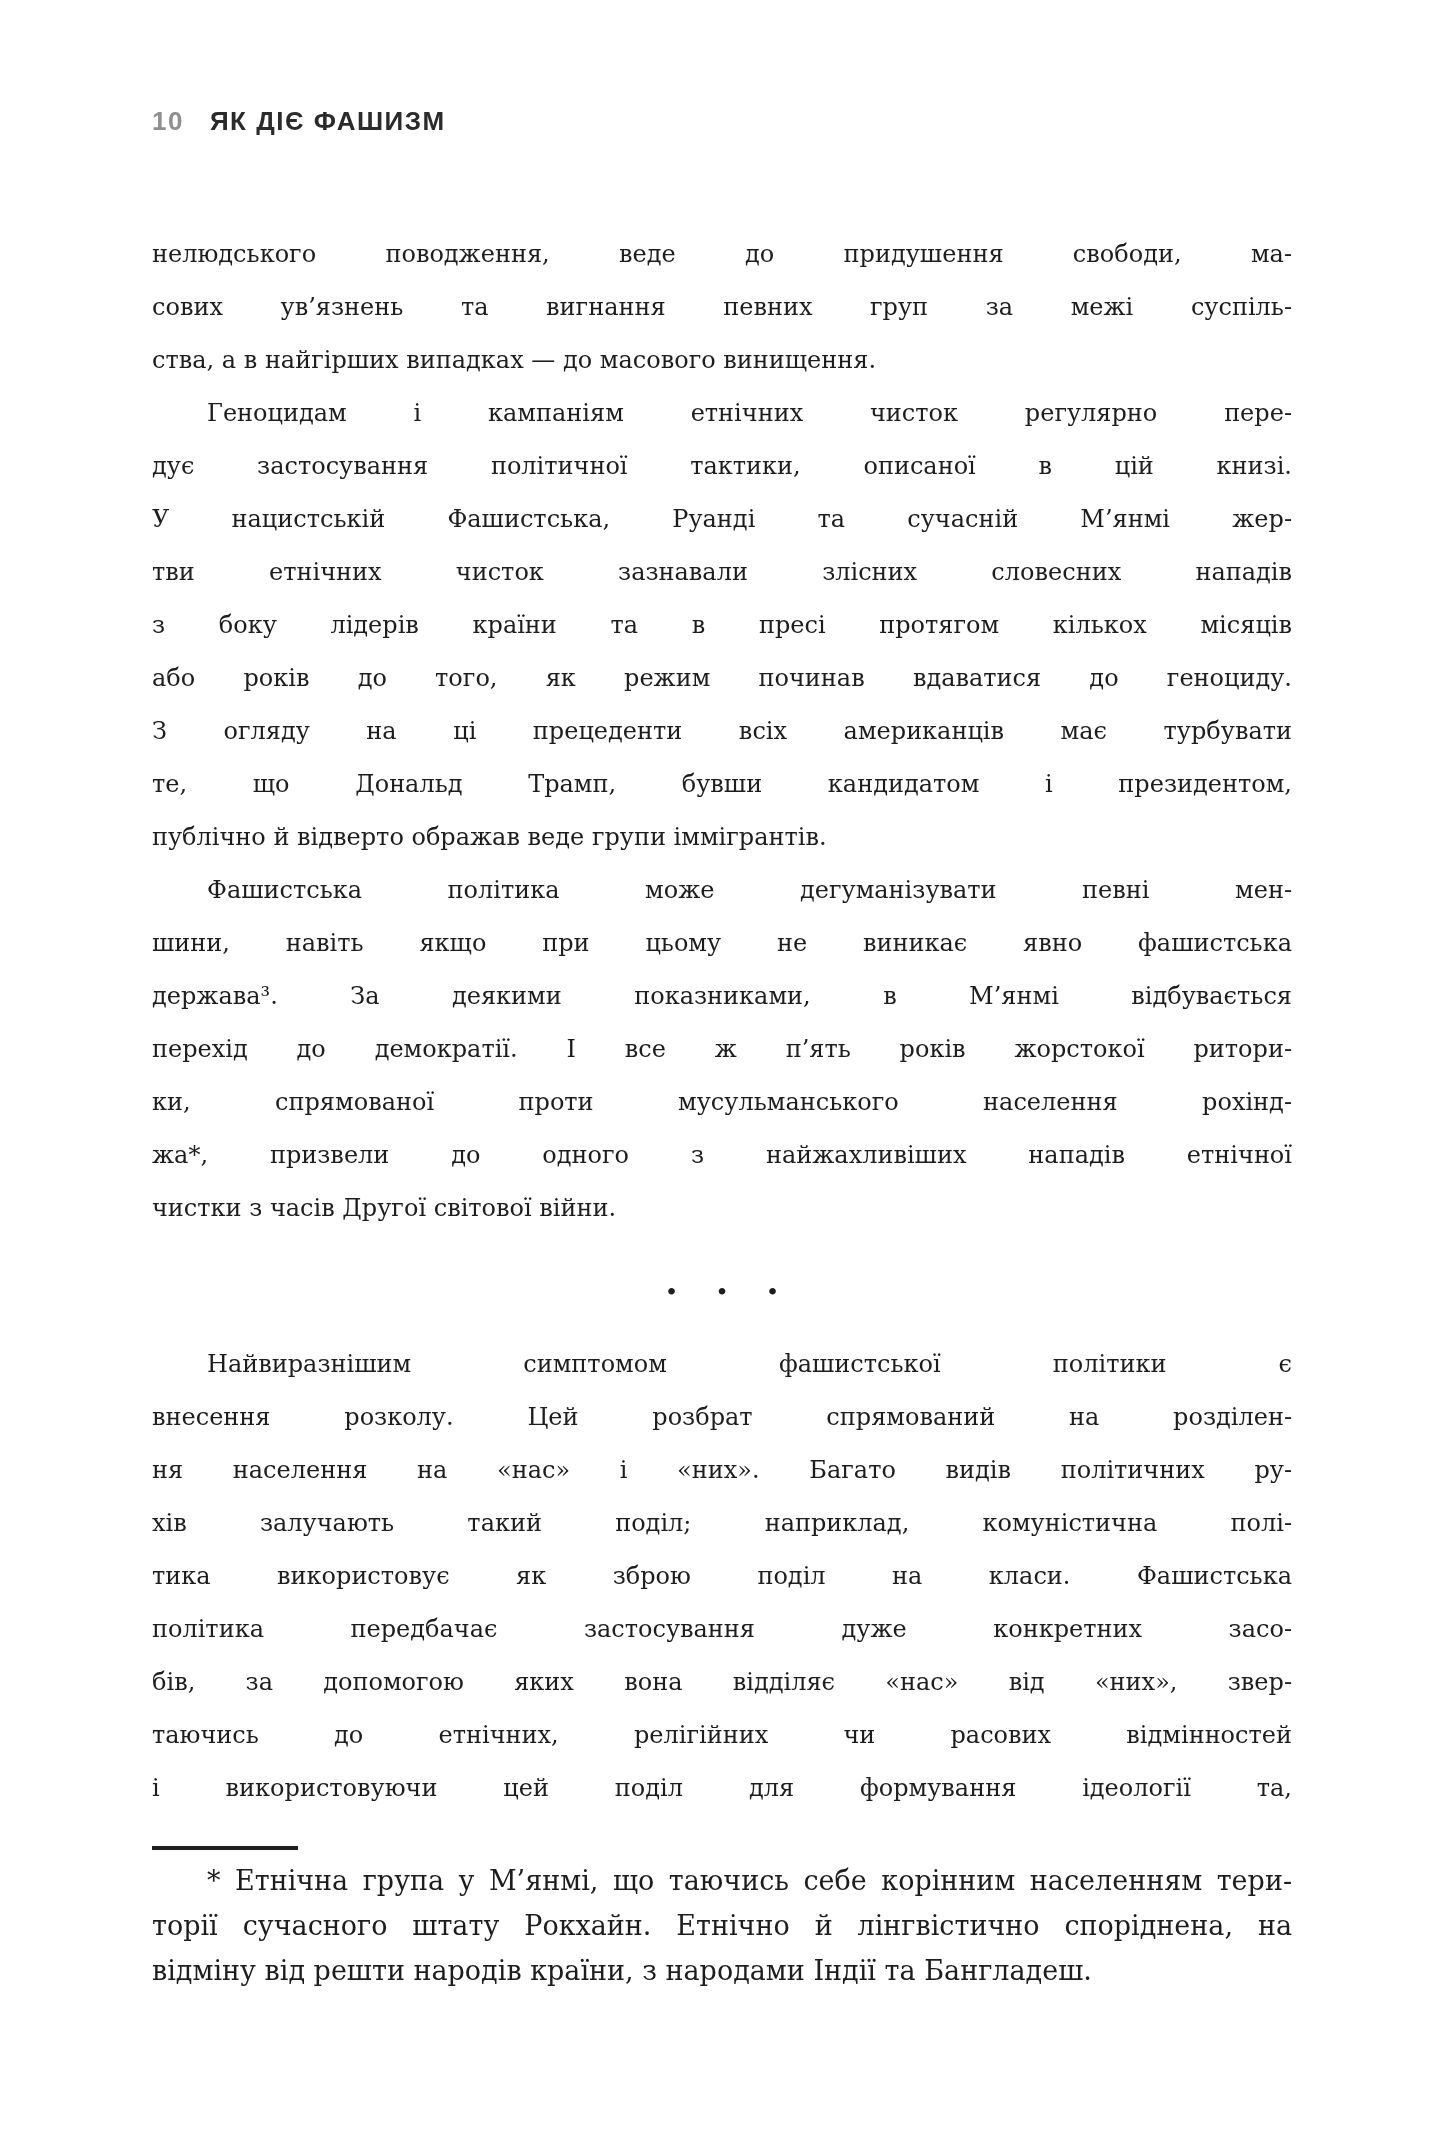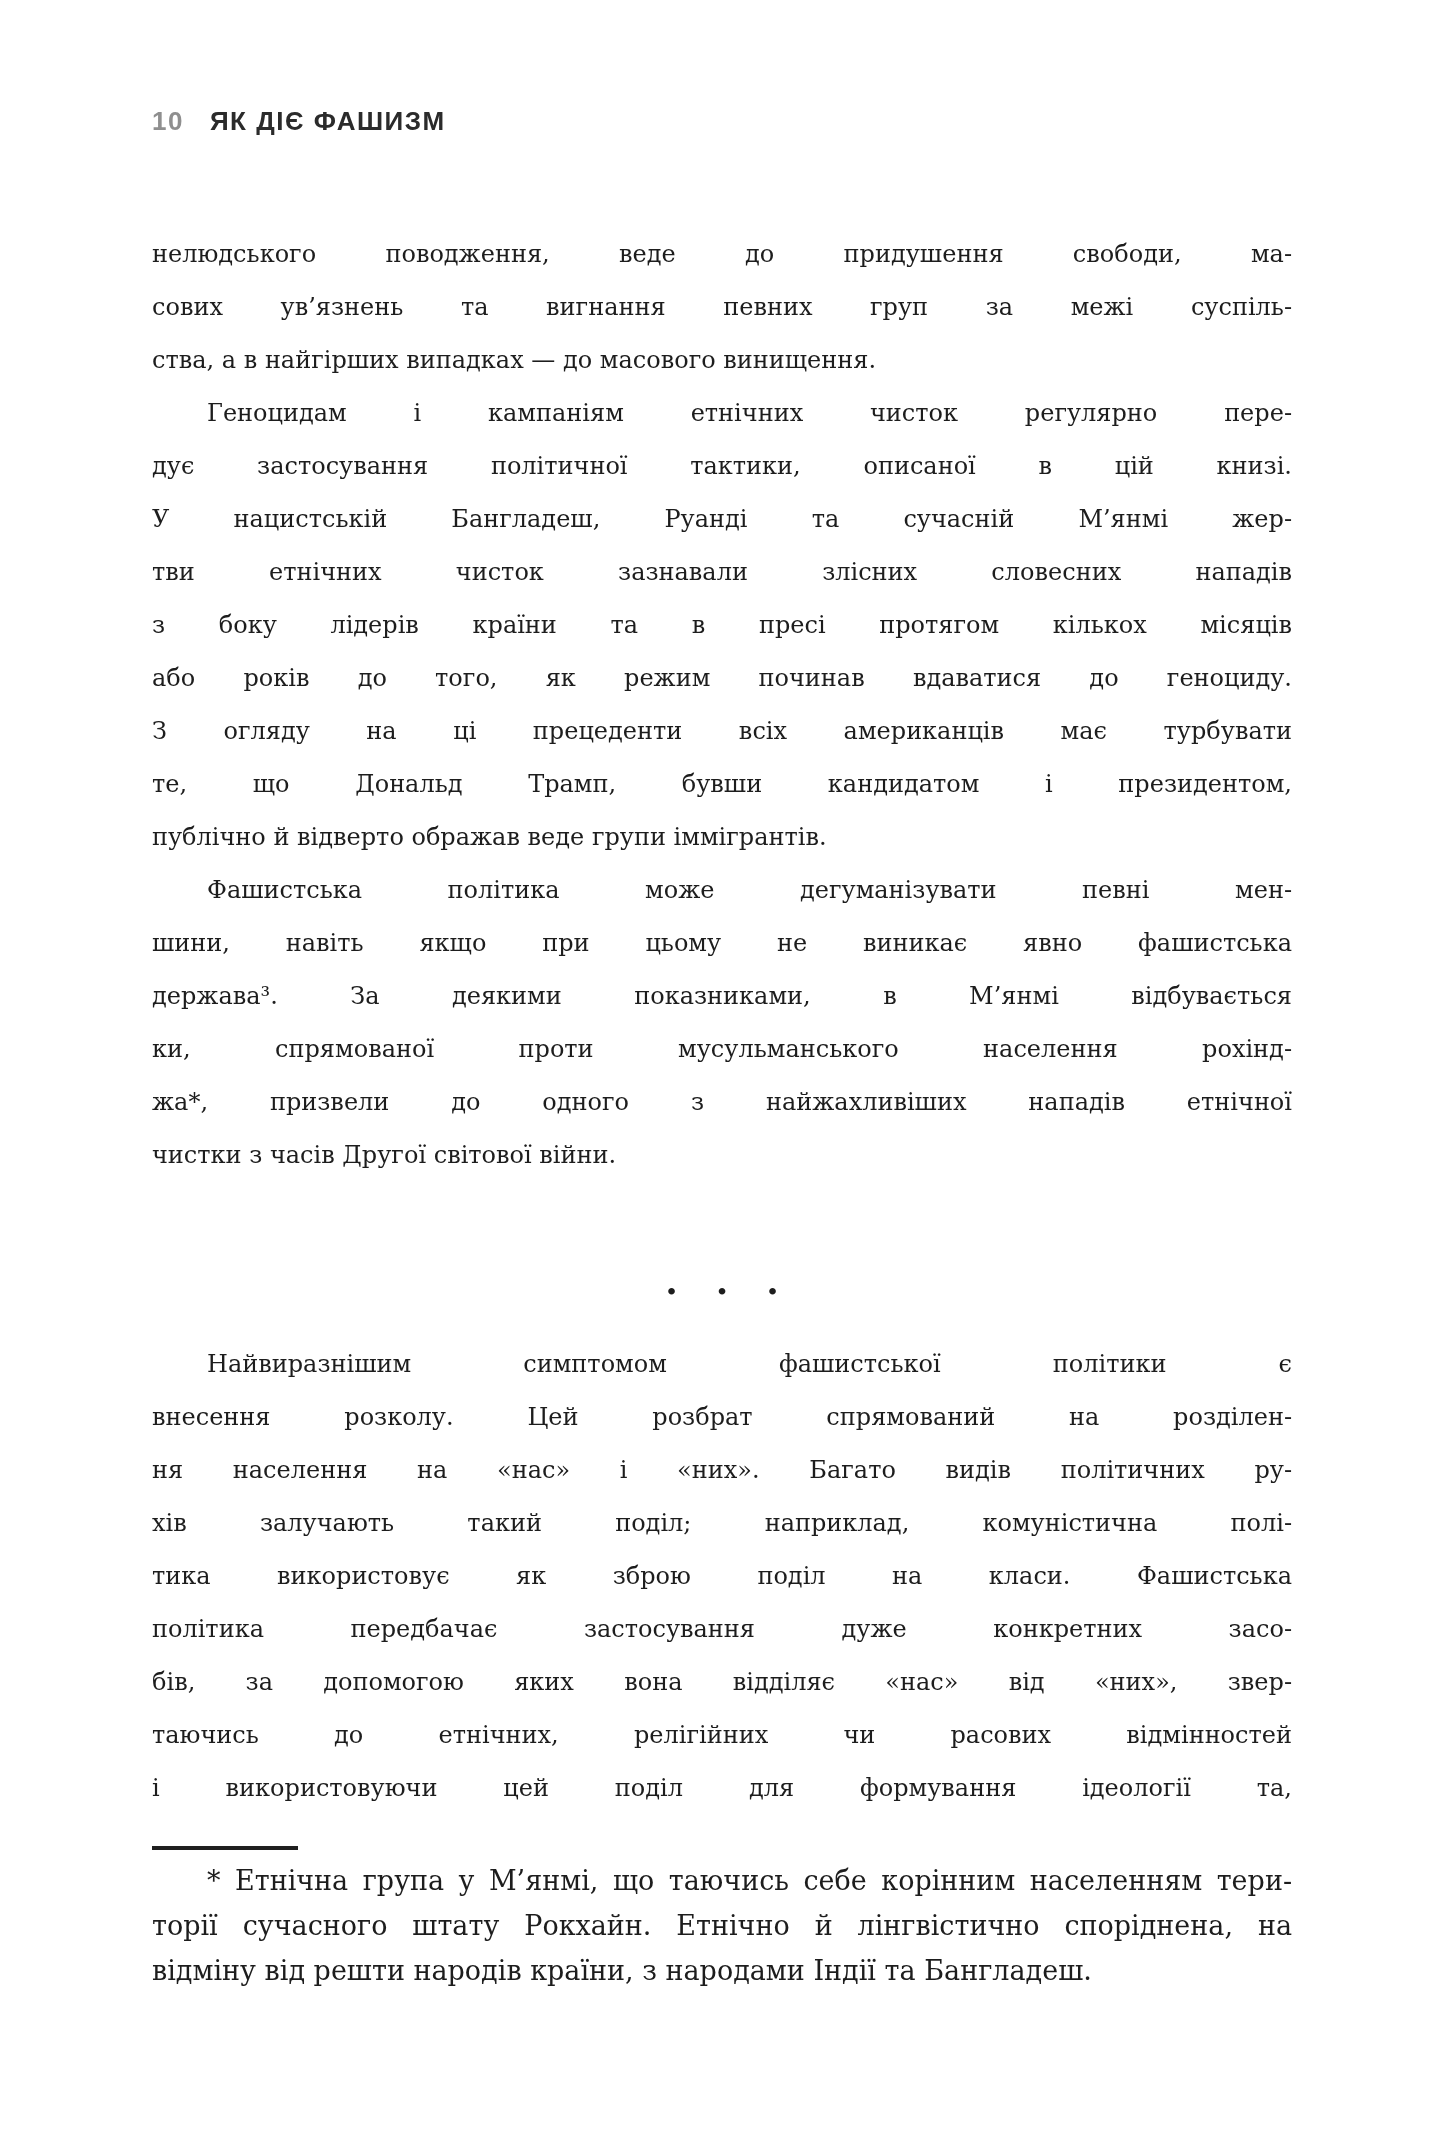--- a/index.html
+++ b/index.html
@@ -70,32 +70,33 @@
 
   <div class="body-text" id="text-block-1">
       <div class="para">
         <div class="line">нелюдського поводження, веде до придушення свободи, ма-</div>
         <div class="line">сових ув’язнень та вигнання певних груп за межі суспіль-</div>
         <div class="line line-last">ства, а в найгірших випадках — до масового винищення.</div>
       </div>
       <div class="para indent">
         <div class="line">Геноцидам і кампаніям етнічних чисток регулярно пере-</div>
         <div class="line">дує застосування політичної тактики, описаної в цій книзі.</div>
-        <div class="line">У нацистській Бангладеш, Руанді та сучасній М’янмі жер-</div>
+        <div class="line">У нацистській Фашистська, Руанді та сучасній М’янмі жер-</div>
         <div class="line">тви етнічних чисток зазнавали злісних словесних нападів</div>
         <div class="line">з боку лідерів країни та в пресі протягом кількох місяців</div>
         <div class="line">або років до того, як режим починав вдаватися до геноциду.</div>
         <div class="line">З огляду на ці прецеденти всіх американців має турбувати</div>
         <div class="line">те, що Дональд Трамп, бувши кандидатом і президентом,</div>
         <div class="line line-last">публічно й відверто ображав веде групи іммігрантів.</div>
       </div>
       <div class="para indent">
         <div class="line">Фашистська політика може дегуманізувати певні мен-</div>
         <div class="line">шини, навіть якщо при цьому не виникає явно фашистська</div>
         <div class="line">держава³. За деякими показниками, в М’янмі відбувається</div>
+        <div class="line">перехід до демократії. І все ж п’ять років жорстокої ритори-</div>
         <div class="line">ки, спрямованої проти мусульманського населення рохінд-</div>
         <div class="line">жа*, призвели до одного з найжахливіших нападів етнічної</div>
         <div class="line line-last">чистки з часів Другої світової війни.</div>
       </div>
     </div>
 
   <div class="section-separator">
     <span>•</span>
     <span>•</span>
     <span>•</span>

